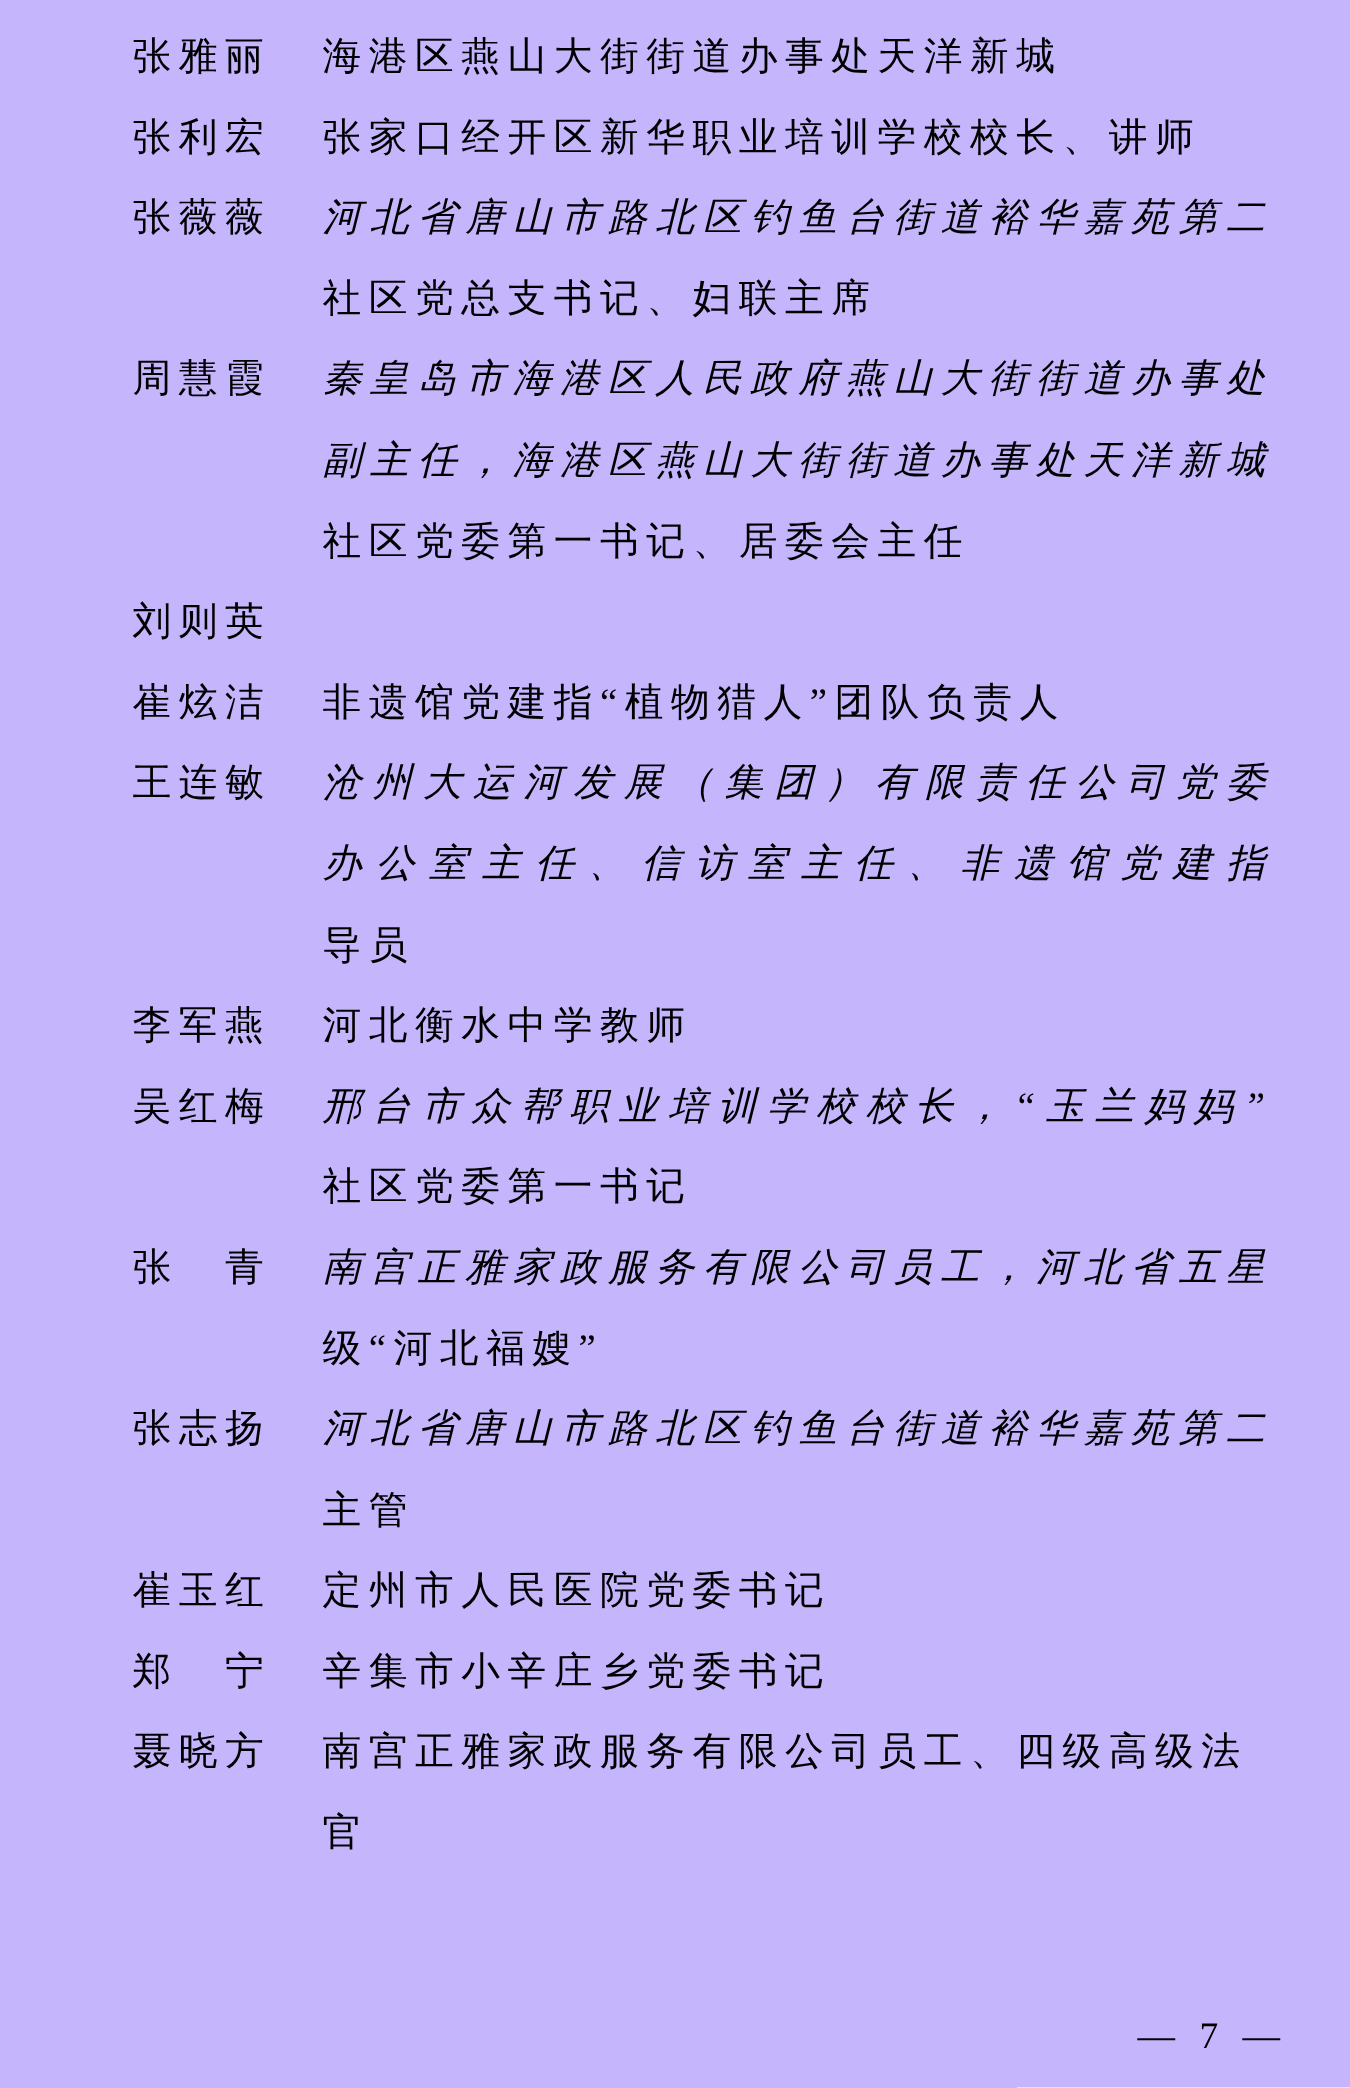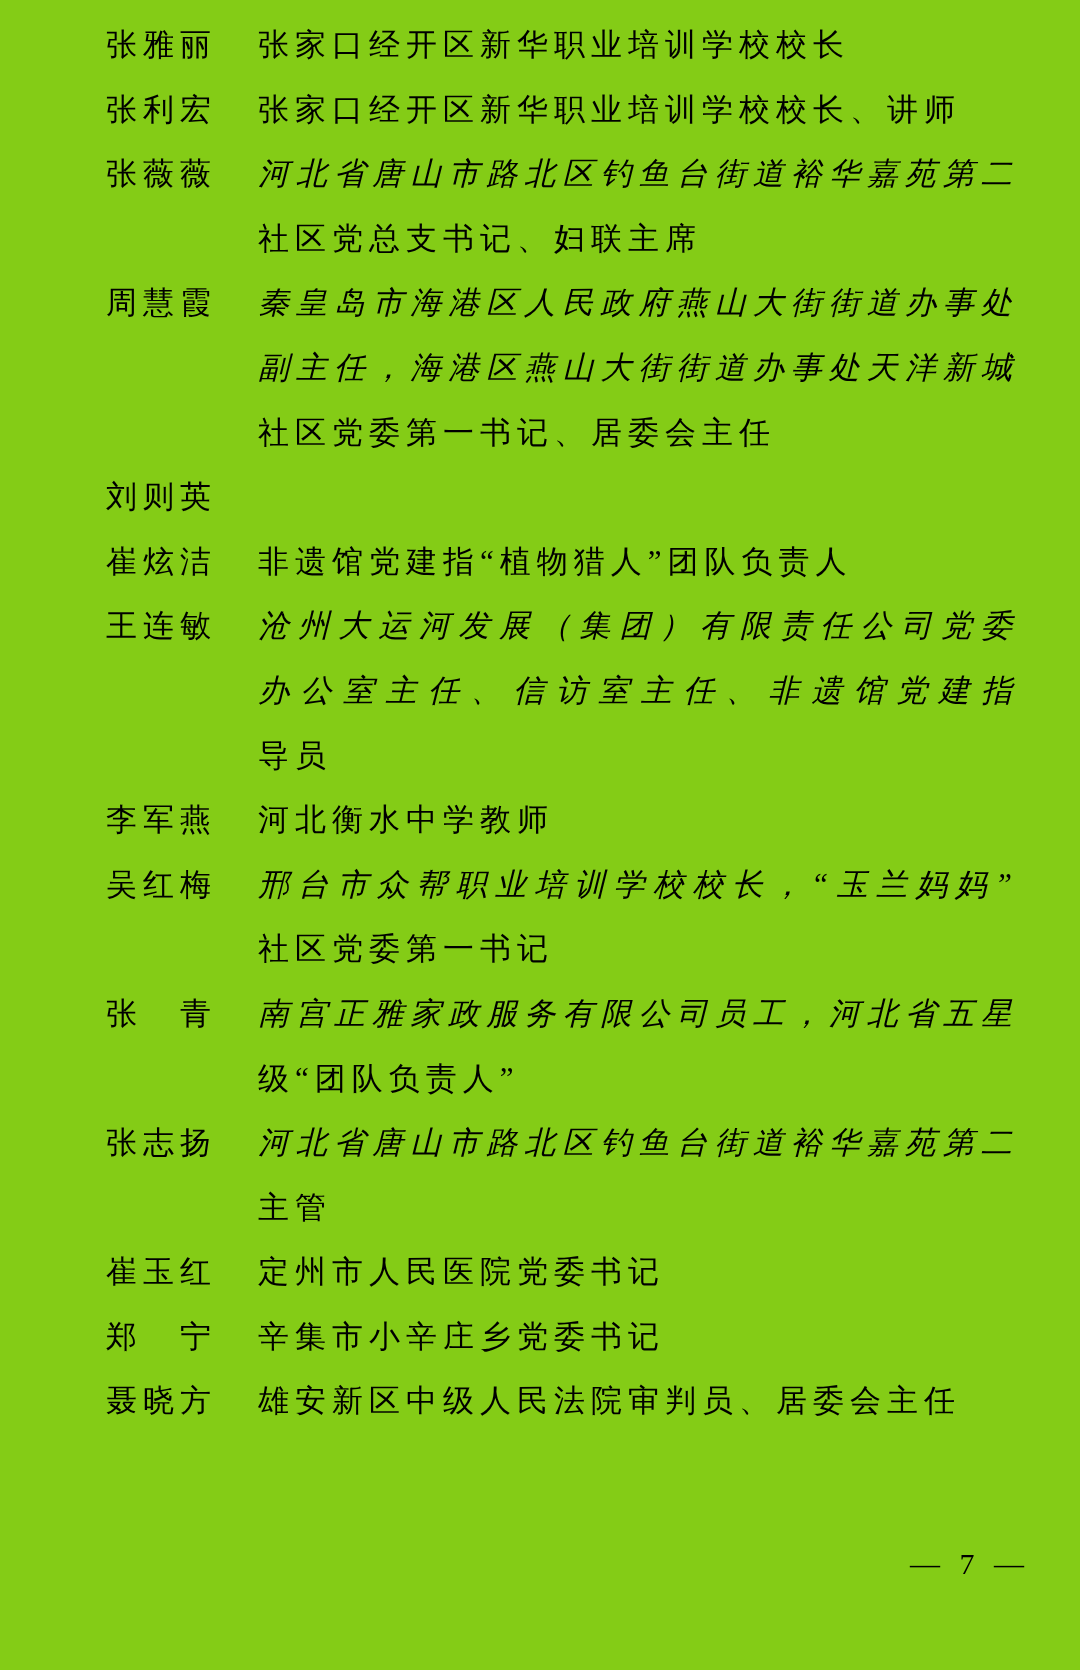--- a/index.html
+++ b/index.html
@@ -1,21 +1,21 @@
 <!DOCTYPE html>
 <html><head>
 <meta charset="utf-8">
 <style>
   * { margin: 0; padding: 0; box-sizing: border-box; }
   html, body { background: #ffffff; }
   .page {
     position: relative;
     width: 1080px;
     height: 1670px;
-    background: #84cc16;
+    background: #c4b5fd;
     color: #000000;
     font-family: "Liberation Serif", "DejaVu Serif", serif;
     overflow: hidden;
     padding-top: 13px;
   }
   .list { width: 100%; }
   .row { display: flex; align-items: flex-start; }
   .name {
     flex: none;
     width: 107px;
@@ -52,21 +52,21 @@
   }
 </style>
 </head>
 <body>
 
 <div class="page">
   <div class="list" id="entry-list">
       <div class="row">
         <div class="name">张雅丽</div>
         <div class="desc">
-          <div class="line">张家口经开区新华职业培训学校校长</div>
+          <div class="line">海港区燕山大街街道办事处天洋新城</div>
         </div>
       </div>
       <div class="row">
         <div class="name">张利宏</div>
         <div class="desc">
           <div class="line">张家口经开区新华职业培训学校校长、讲师</div>
         </div>
       </div>
       <div class="row">
         <div class="name">张薇薇</div>
@@ -110,21 +110,21 @@
         <div class="name">吴红梅</div>
         <div class="desc">
           <div class="line just">邢台市众帮职业培训学校校长，“玉兰妈妈”</div>
           <div class="line">社区党委第一书记</div>
         </div>
       </div>
       <div class="row">
         <div class="name">张青</div>
         <div class="desc">
           <div class="line just">南宫正雅家政服务有限公司员工，河北省五星</div>
-          <div class="line">级“团队负责人”</div>
+          <div class="line">级“河北福嫂”</div>
         </div>
       </div>
       <div class="row">
         <div class="name">张志扬</div>
         <div class="desc">
           <div class="line just">河北省唐山市路北区钓鱼台街道裕华嘉苑第二</div>
           <div class="line">主管</div>
         </div>
       </div>
       <div class="row">
@@ -135,18 +135,18 @@
       </div>
       <div class="row">
         <div class="name">郑宁</div>
         <div class="desc">
           <div class="line">辛集市小辛庄乡党委书记</div>
         </div>
       </div>
       <div class="row">
         <div class="name">聂晓方</div>
         <div class="desc">
-          <div class="line">雄安新区中级人民法院审判员、居委会主任</div>
+          <div class="line">南宫正雅家政服务有限公司员工、四级高级法官</div>
         </div>
       </div>
     </div>
   <div class="page-number">— 7 —</div>
 </div>
 
 </body></html>

